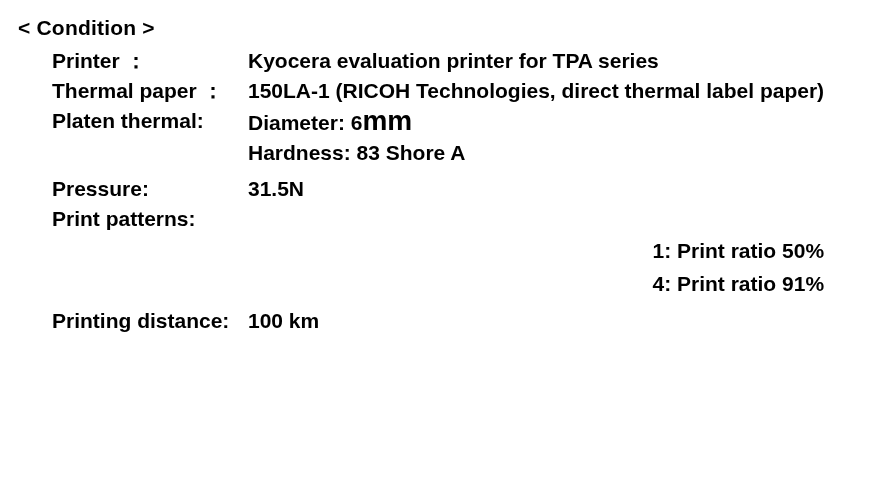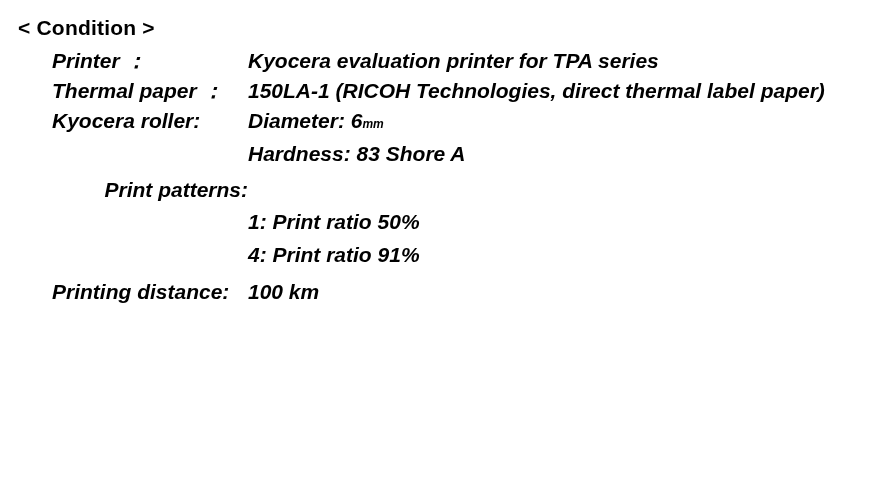--- a/index.html
+++ b/index.html
@@ -23,51 +23,50 @@
   }
   .section-title {
     font-size: 21px;
     font-weight: bold;
     margin: 6px 0 6px 18px;
     letter-spacing: 0.2px;
   }
   .spec-table {
     margin-left: 52px;
     border-collapse: collapse;
-    font-style: italic;
   }
   .spec-table td {
     vertical-align: top;
     font-size: 21px;
     font-weight: bold;
     padding: 0;
     line-height: 30px;
     white-space: nowrap;
   }
   .label-cell {
     width: 196px;
     padding-right: 6px;
   }
   .value-cell {
     padding-left: 0;
   }
   .unit-mm {
-    font-size: 12px;
+    font-size: 28px;
   }
   .pattern-row td {
     line-height: 33px;
+    text-align: right;
   }
   .gap-row td {
     height: 6px;
     line-height: 6px;
     font-size: 0;
   }
   .print-patterns-label {
     padding-bottom: 2px;
-    text-align: right;
   }
   .printing-distance-label {
     line-height: 26px;
     white-space: normal;
     width: 196px;
   }
   .printing-distance-value {
     padding-top: 14px;
   }
 </style>
@@ -82,31 +81,35 @@
     <tbody>
       <tr>
         <td class="label-cell">Printer ：</td>
         <td class="value-cell">Kyocera evaluation printer for TPA series</td>
       </tr>
       <tr>
         <td class="label-cell">Thermal paper ：</td>
         <td class="value-cell">150LA-1 (RICOH Technologies, direct thermal label paper)</td>
       </tr>
       <tr>
-        <td class="label-cell">Kyocera roller:</td>
+        <td class="label-cell">Platen thermal:</td>
         <td class="value-cell"><span>Diameter: 6</span><span class="unit-mm">mm</span></td>
       </tr>
       <tr>
         <td class="label-cell"></td>
         <td class="value-cell">Hardness: 83 Shore A</td>
       </tr>
       <tr class="gap-row">
           <td></td>
           <td></td>
         </tr>
+      <tr>
+        <td class="label-cell">Pressure:</td>
+        <td class="value-cell">31.5N</td>
+      </tr>
       <tr>
         <td class="label-cell print-patterns-label">Print patterns:</td>
         <td class="value-cell"></td>
       </tr>
       <tr class="pattern-row">
         <td class="label-cell"></td>
         <td class="value-cell">1: Print ratio 50%</td>
       </tr>
       <tr class="pattern-row">
         <td class="label-cell"></td>

